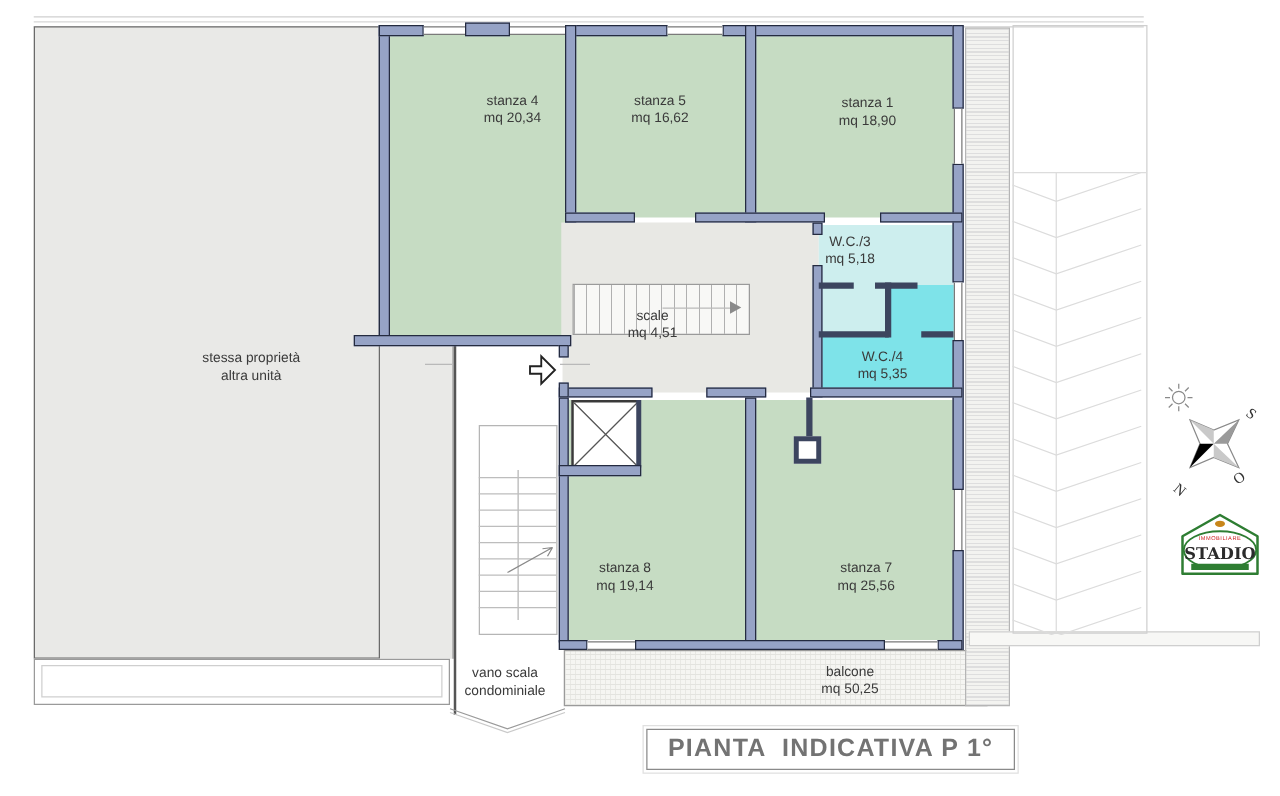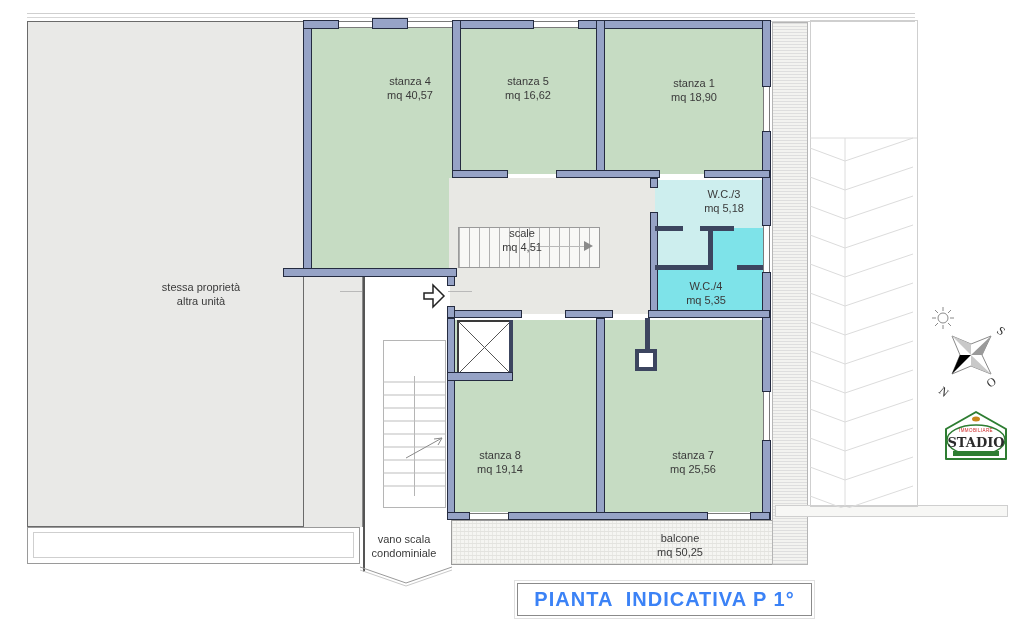--- a/index.html
+++ b/index.html
@@ -13,21 +13,21 @@
        box-sizing:border-box;height:7px;z-index:6;}
   .winv{position:absolute;background:#fff;border-left:1px solid #7a7a7a;border-right:1px solid #7a7a7a;
        box-sizing:border-box;width:7px;z-index:6;}
   .label{position:absolute;transform:translate(-50%,-50%);text-align:center;
          font-size:11px;color:#3a3a3a;line-height:1.3;white-space:nowrap;z-index:9;}
   .svgbox{position:absolute;z-index:6;}
   .thinline{position:absolute;background:#b9b9b9;height:1px;z-index:4;}
   #title-box{position:absolute;left:517px;top:583px;width:293px;height:31px;background:#fff;
              border:1px solid #8a8a8a;outline:1px solid #e0e0e0;outline-offset:2px;
              display:flex;align-items:center;justify-content:center;z-index:10;}
-  #title-box span{font-size:20px;font-weight:bold;color:#3b82f6;letter-spacing:1px;white-space:pre;}
+  #title-box span{font-size:20px;font-weight:bold;color:#737373;letter-spacing:1px;white-space:pre;}
 </style>
 </head>
 <body>
 
 <div id="stage">
 
   <div class="abs" style="left:27px;top:13px;width:888px;height:7px;border-top:1px solid #cfcfcf;border-bottom:1px solid #cfcfcf;
               background:linear-gradient(#d6d6d6,#d6d6d6) 0 3px/100% 1px no-repeat;z-index:0;"></div>
 
   <div class="room" style="left:27px;top:21px;width:277px;height:506px;background:#e9e9e7;border:1px solid #6a6a6a;box-sizing:border-box;"></div>
@@ -136,39 +136,39 @@
   <div class="wall" style="left:750px;top:512px;width:20px;height:8px;"></div>
 
   <div class="pwall" style="left:655px;top:226px;width:28px;height:5px;"></div>
   <div class="pwall" style="left:700px;top:226px;width:34px;height:5px;"></div>
   <div class="pwall" style="left:708px;top:226px;width:5px;height:44px;"></div>
   <div class="pwall" style="left:655px;top:265px;width:56px;height:5px;"></div>
   <div class="pwall" style="left:737px;top:265px;width:26px;height:5px;"></div>
 
   <div class="label" style="left:410px;top:88px;">
     <div>stanza 4</div>
-    <div>mq 40,57</div>
+    <div>mq 20,34</div>
   </div>
   <div class="label" style="left:528px;top:88px;">
     <div>stanza 5</div>
     <div>mq 16,62</div>
   </div>
   <div class="label" style="left:694px;top:90px;">
     <div>stanza 1</div>
     <div>mq 18,90</div>
   </div>
-  <div class="label" style="left:724px;top:201px;">
+  <div class="label" style="left:680px;top:201px;">
     <div>W.C./3</div>
     <div>mq 5,18</div>
   </div>
   <div class="label" style="left:706px;top:293px;">
     <div>W.C./4</div>
     <div>mq 5,35</div>
   </div>
-  <div class="label" style="left:522px;top:240px;text-align:center;">
+  <div class="label" style="left:522px;top:260px;text-align:center;">
     <div>scale</div>
     <div>mq 4,51</div>
   </div>
   <div class="label" style="left:500px;top:462px;">
     <div>stanza 8</div>
     <div>mq 19,14</div>
   </div>
   <div class="label" style="left:693px;top:462px;">
     <div>stanza 7</div>
     <div>mq 25,56</div>

